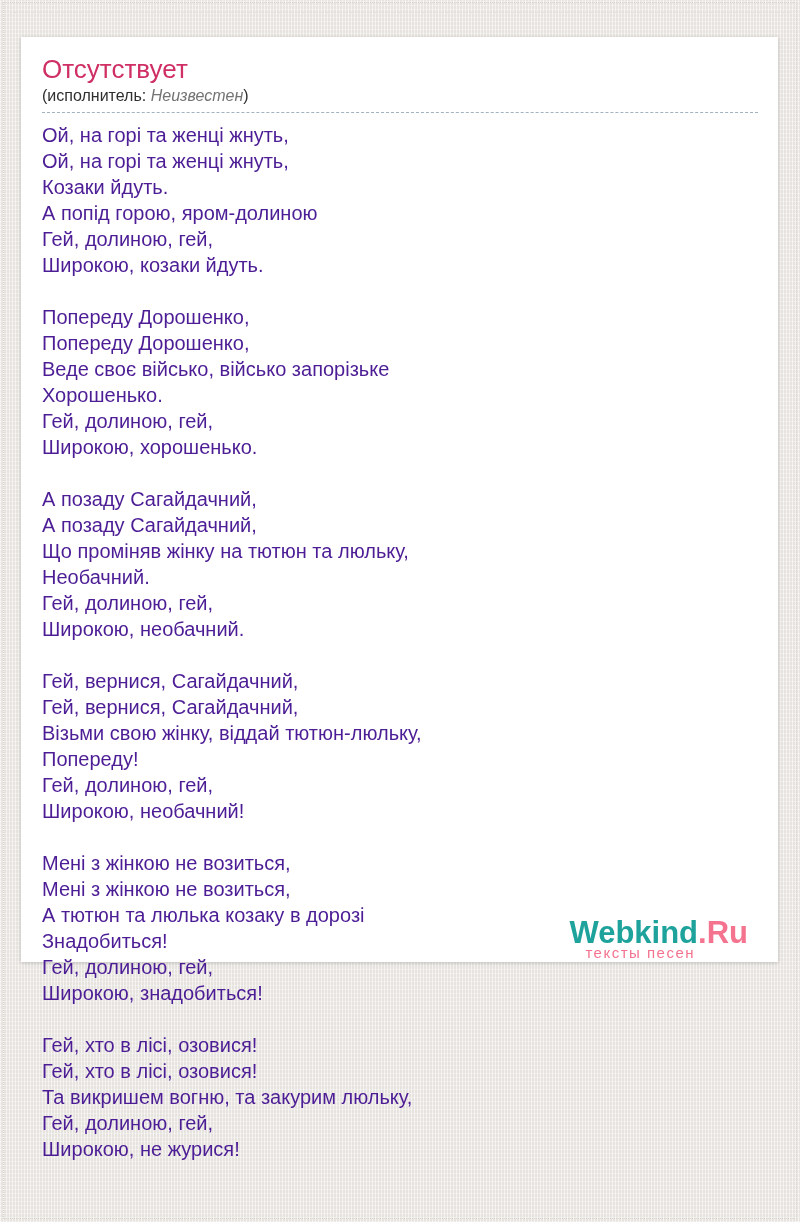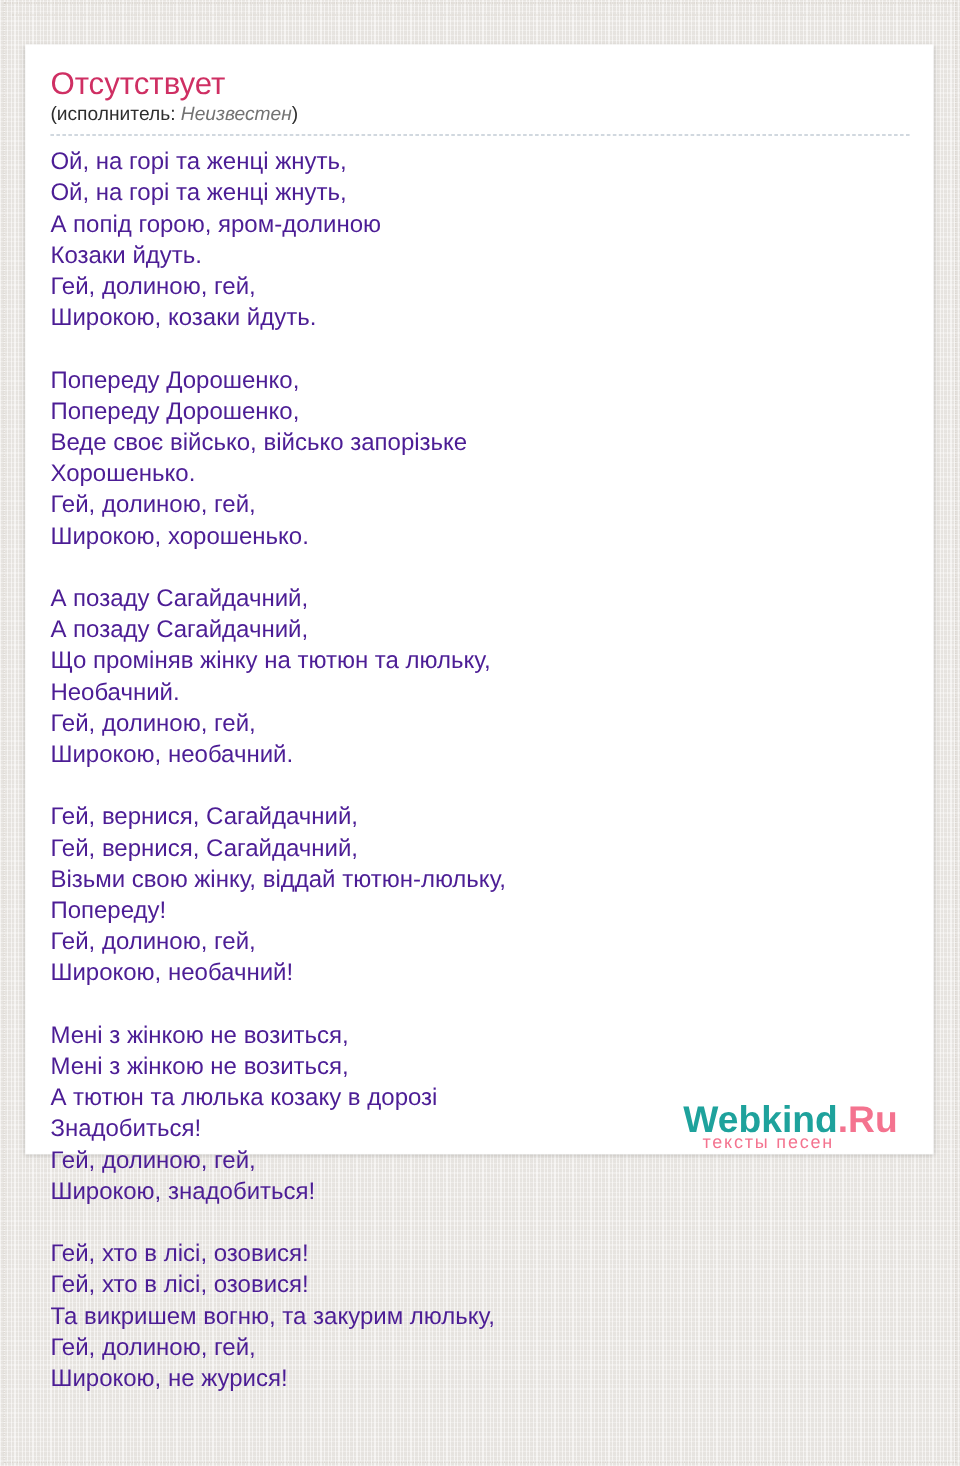--- a/index.html
+++ b/index.html
@@ -102,22 +102,22 @@
 <div class="dotted-topline"></div>
 
 <div class="card">
   <h1 class="song-title">Отсутствует</h1>
   <div class="artist-line"><span>(исполнитель: </span><a class="artist-link">Неизвестен</a><span>)</span></div>
 
   <div class="lyrics" id="lyrics">
       <div class="stanza">
         <div class="line">Ой, на горі та женці жнуть,</div>
         <div class="line">Ой, на горі та женці жнуть,</div>
+        <div class="line">Козаки йдуть.</div>
         <div class="line">А попід горою, яром-долиною</div>
-        <div class="line">Козаки йдуть.</div>
         <div class="line">Гей, долиною, гей,</div>
         <div class="line">Широкою, козаки йдуть.</div>
       </div>
       <div class="stanza">
         <div class="line">Попереду Дорошенко,</div>
         <div class="line">Попереду Дорошенко,</div>
         <div class="line">Веде своє військо, військо запорізьке</div>
         <div class="line">Хорошенько.</div>
         <div class="line">Гей, долиною, гей,</div>
         <div class="line">Широкою, хорошенько.</div>

